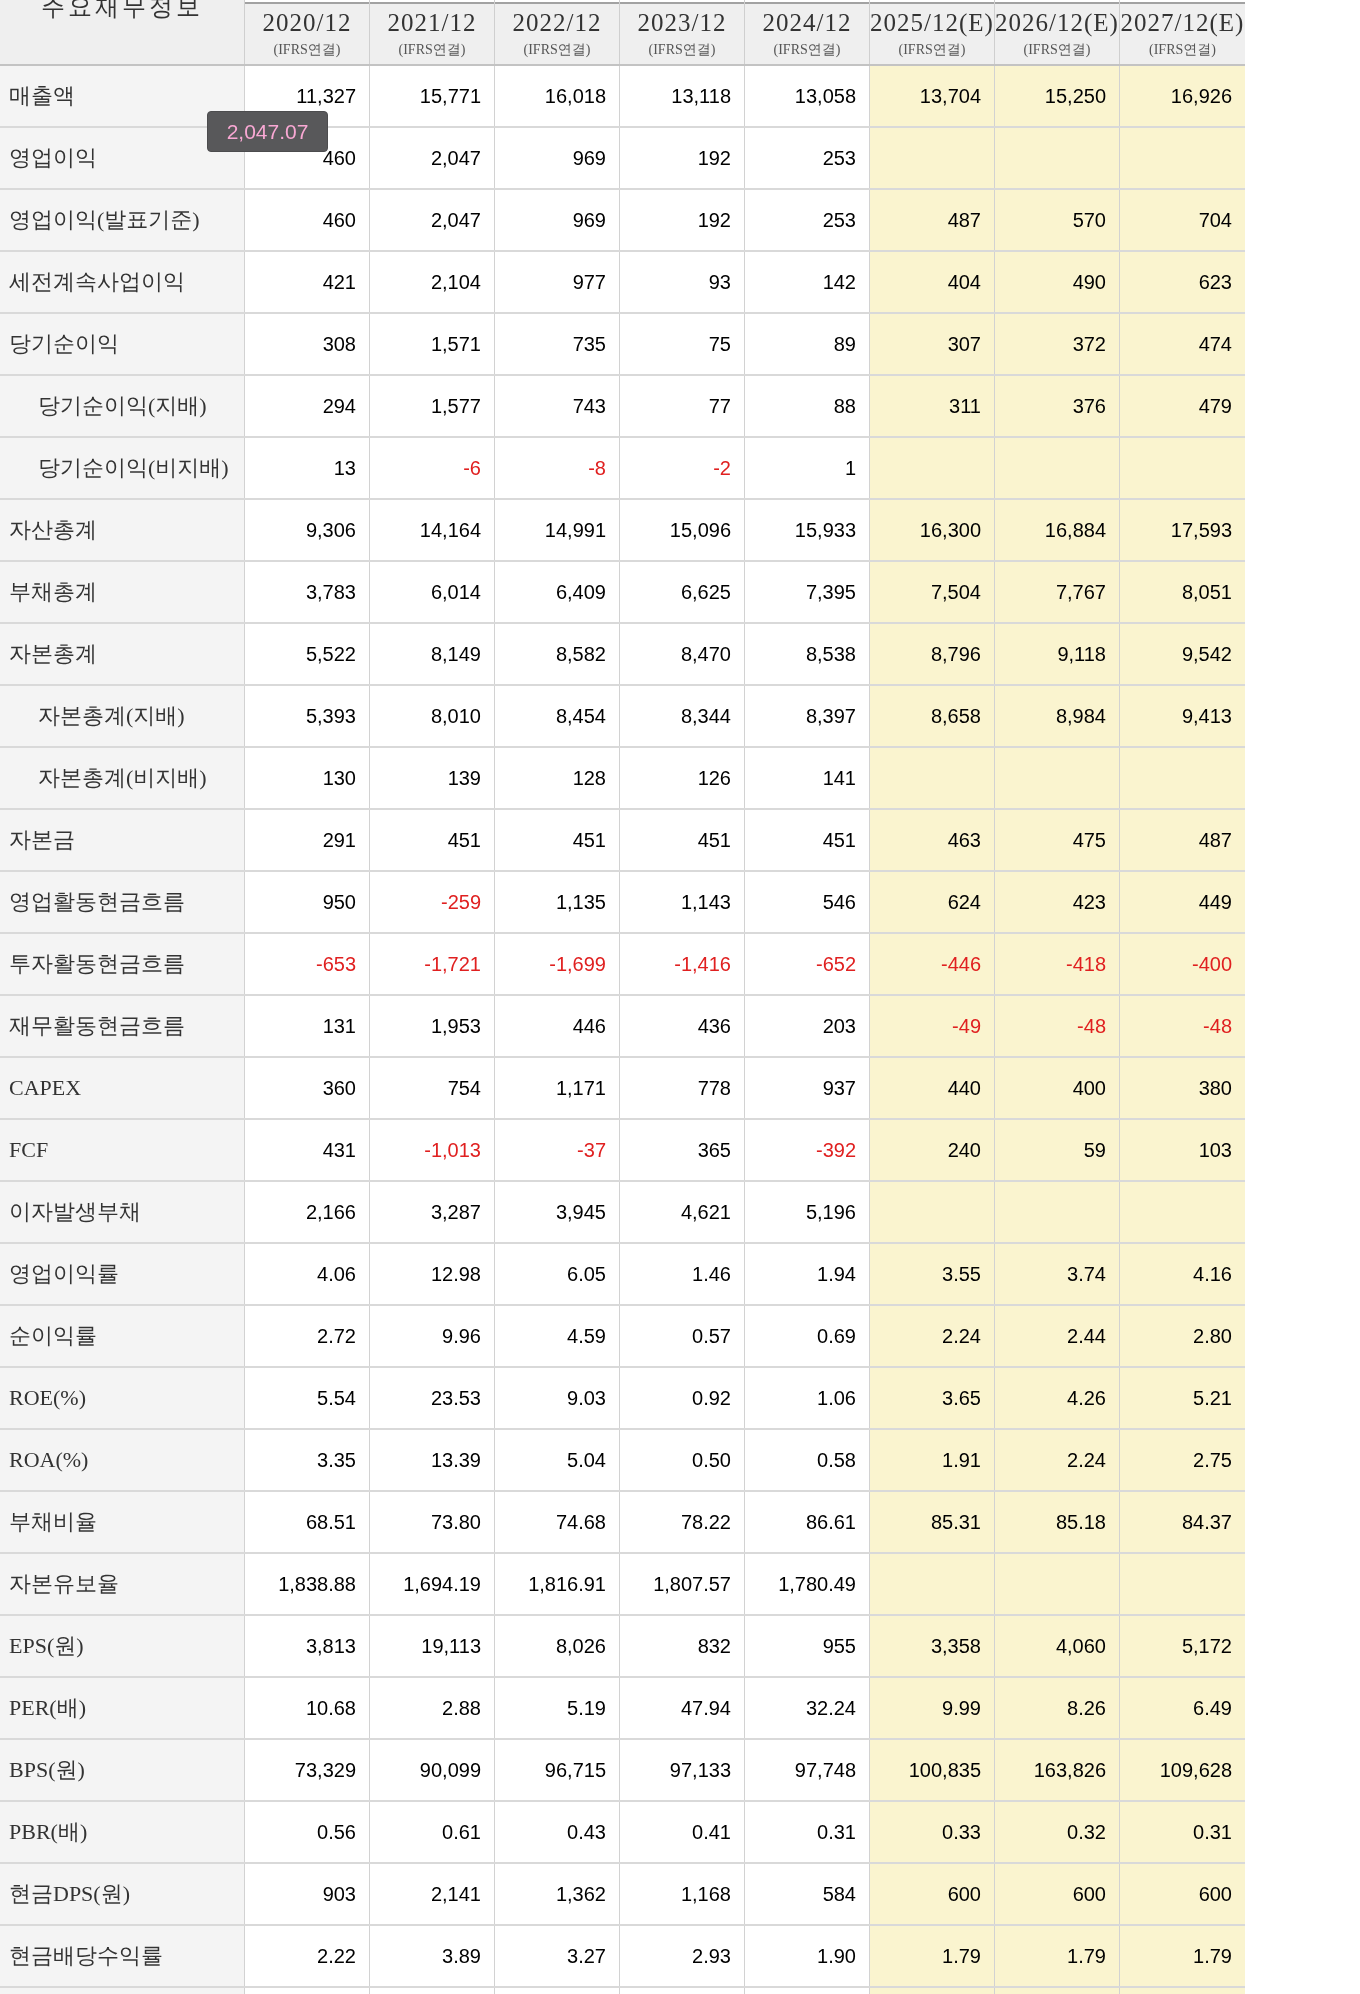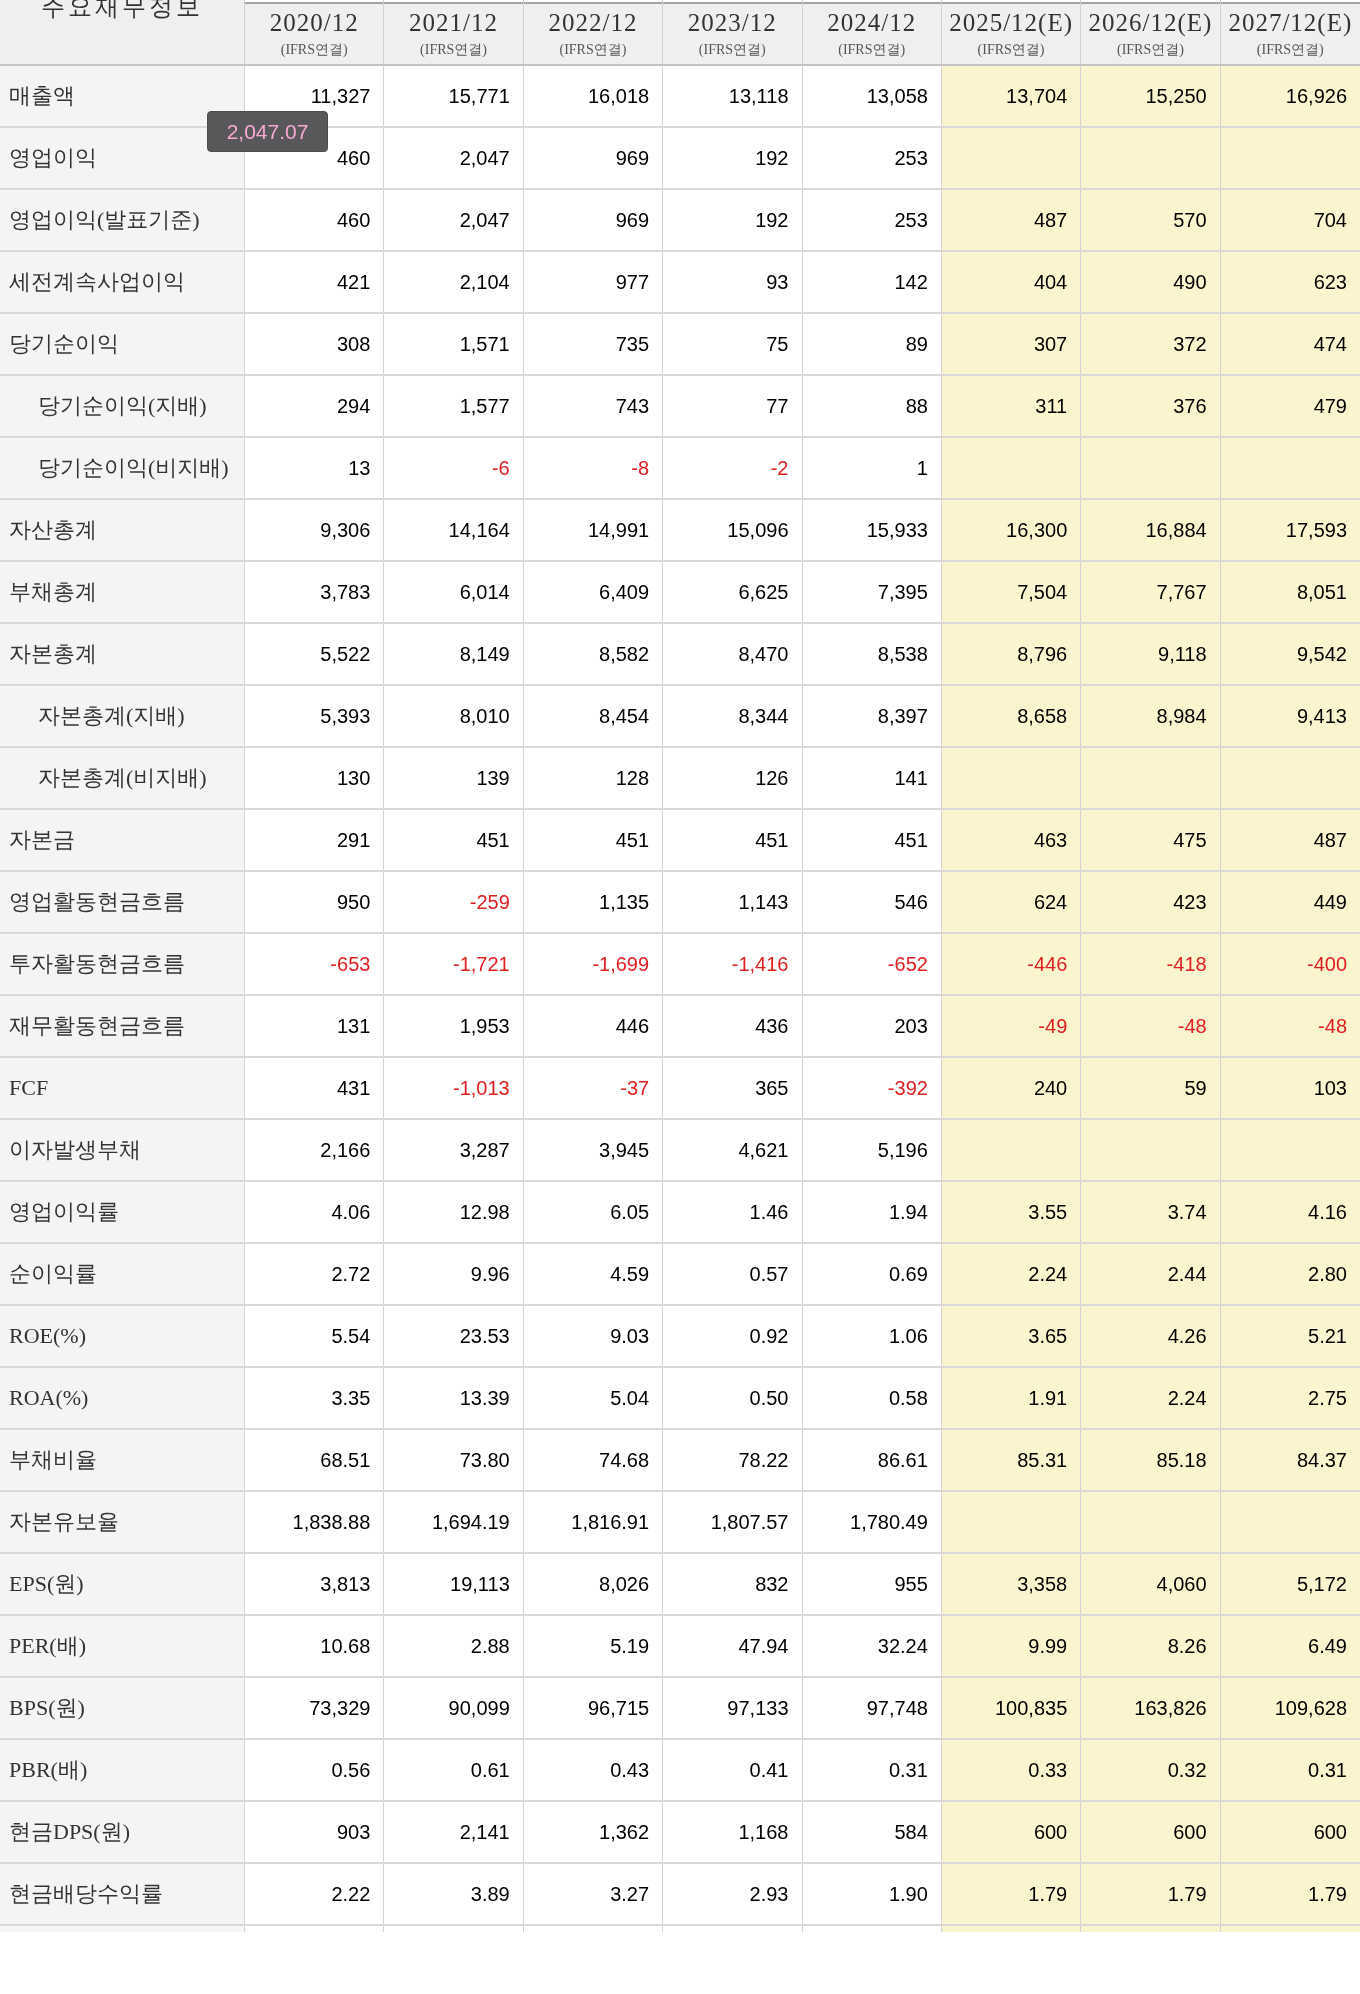--- a/index.html
+++ b/index.html
@@ -1,18 +1,18 @@
 <!DOCTYPE html>
 <html><head>
 <meta charset="utf-8">
 <style>
   html,body{margin:0;padding:0;background:#fff;}
   #app{position:relative;width:1360px;height:1994px;background:#fff;overflow:hidden;
        font-family:"Liberation Serif",serif;}
-  .grid-row{display:grid;grid-template-columns:245px repeat(8,1fr);width:1360px;}
+  .grid-row{display:grid;grid-template-columns:245px repeat(8,1fr);width:1245px;}
 
   
   #header-row{height:66px;box-sizing:border-box;border-bottom:2px solid #c3c3c3;background:#efefef;}
   .hcell{position:relative;box-sizing:border-box;border-right:1px solid #cfcfcf;text-align:center;
          padding-top:8px;background:linear-gradient(#ffffff 0,#ffffff 2px,#a2a2a2 2px,#a2a2a2 4px,#efefef 4px);}
   .hcell:last-child{border-right:none;}
   .hcell.corner{background:#efefef;overflow:hidden;}
   .corner-text{position:absolute;top:-9px;left:0;right:0;text-align:center;font-size:24px;
                letter-spacing:3px;color:#333;white-space:nowrap;}
   .hyear{font-size:25px;color:#333;letter-spacing:1px;line-height:30px;white-space:nowrap;}
@@ -253,20 +253,31 @@
         <div class="tcell num">131</div>
         <div class="tcell num">1,953</div>
         <div class="tcell num">446</div>
         <div class="tcell num">436</div>
         <div class="tcell num">203</div>
         <div class="tcell num est neg">-49</div>
         <div class="tcell num est neg">-48</div>
         <div class="tcell num est neg">-48</div>
       </div>
       <div class="grid-row trow">
+        <div class="tcell lbl">CAPEX</div>
+        <div class="tcell num">360</div>
+        <div class="tcell num">754</div>
+        <div class="tcell num">1,171</div>
+        <div class="tcell num">778</div>
+        <div class="tcell num">937</div>
+        <div class="tcell num est">440</div>
+        <div class="tcell num est">400</div>
+        <div class="tcell num est">380</div>
+      </div>
+      <div class="grid-row trow">
         <div class="tcell lbl">FCF</div>
         <div class="tcell num">431</div>
         <div class="tcell num neg">-1,013</div>
         <div class="tcell num neg">-37</div>
         <div class="tcell num">365</div>
         <div class="tcell num neg">-392</div>
         <div class="tcell num est">240</div>
         <div class="tcell num est">59</div>
         <div class="tcell num est">103</div>
       </div>

